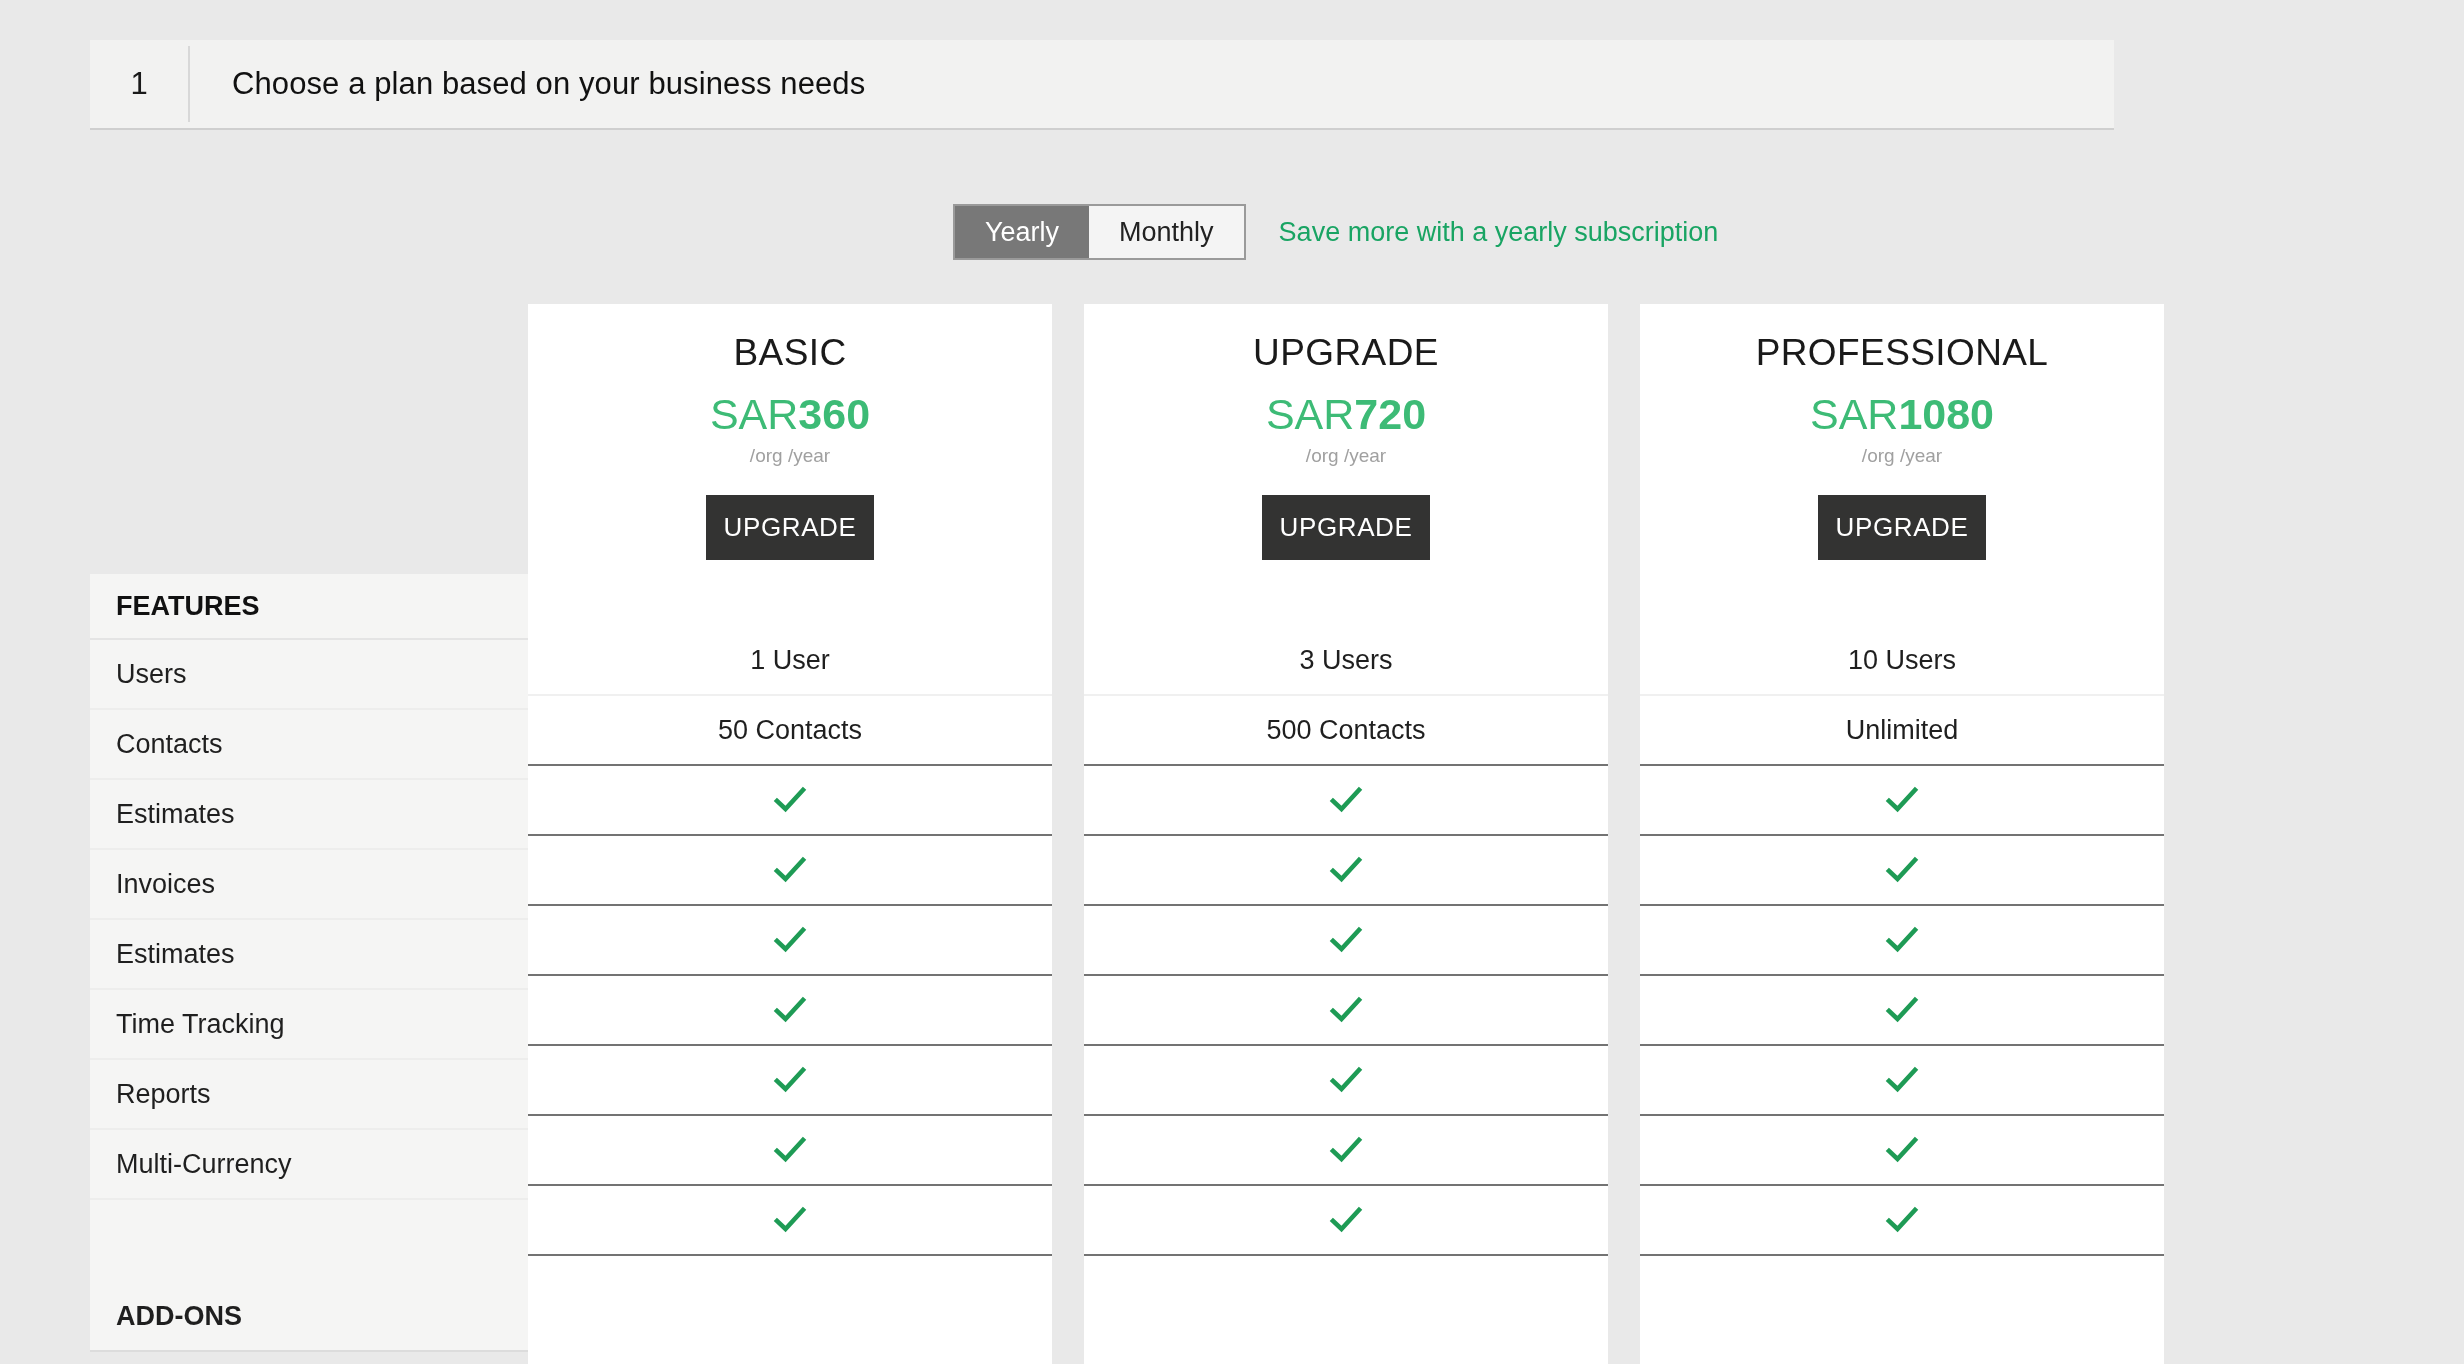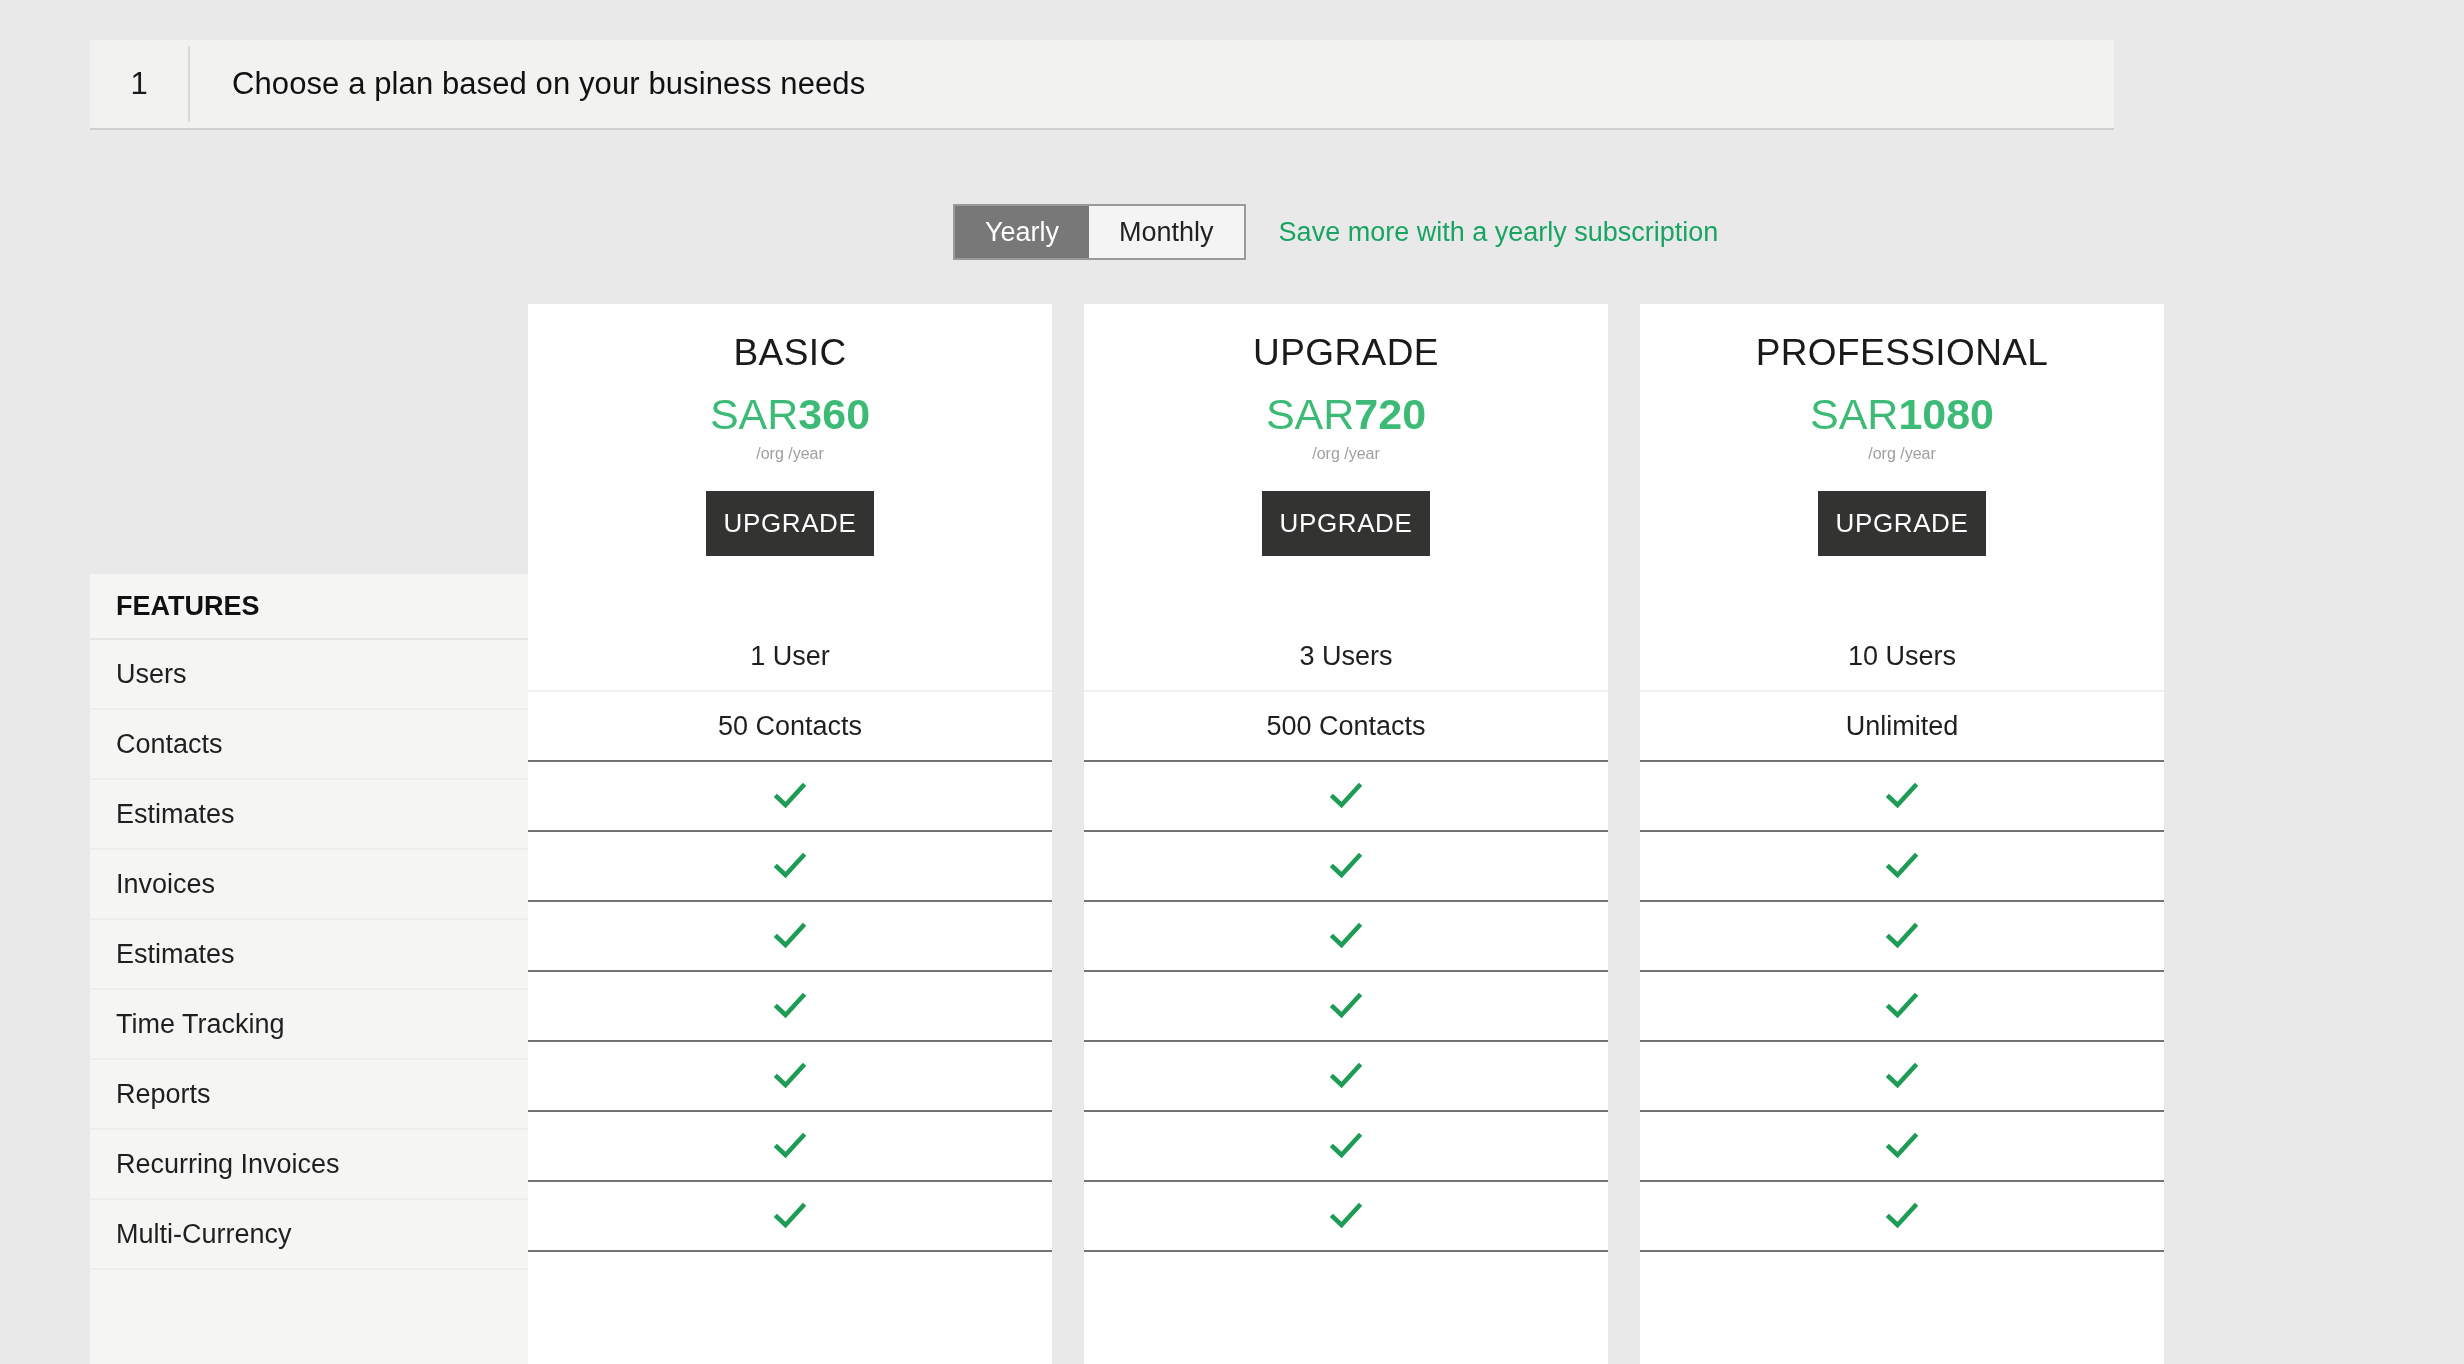--- a/index.html
+++ b/index.html
@@ -93,21 +93,21 @@
   .plan-name {
     font-size:37px; color:#1a1a1a; letter-spacing:.4px;
   }
   .plan-price {
     margin-top:19px;
     font-size:43px; color:#3dbb76; line-height:1;
   }
   .plan-price .amount { font-weight:bold; font-size:43px; }
   .plan-period {
     margin-top:9px;
-    font-size:16px; color:#a0a0a0;
+    font-size:19px; color:#a0a0a0;
   }
   .plan-cta-wrap { margin-top:28px; text-align:center; }
   .plan-cta {
     display:inline-block;
     background:#333332; color:#fff;
     border:none;
     font-size:26px; letter-spacing:.6px;
     padding:17px 18px;
     font-family:inherit;
     cursor:pointer;
@@ -145,21 +145,20 @@
 
   <div class="col-features">
     <div class="feat-head">FEATURES</div>
     <div class="feat-row">Users</div>
     <div class="feat-row">Contacts</div>
     <div class="feat-row">Estimates</div>
     <div class="feat-row">Invoices</div>
     <div class="feat-row">Estimates</div>
     <div class="feat-row">Time Tracking</div>
     <div class="feat-row">Reports</div>
-    <div class="feat-row">Recurring Invoices</div>
     <div class="feat-row">Multi-Currency</div>
     <div class="feat-spacer"></div>
     <div class="feat-row last" style="font-weight:bold;">ADD-ONS</div>
 
   </div>
 
   <div class="plan plan-1">
     <div class="plan-head">
       <div class="plan-name">BASIC</div>
       <div class="plan-price"><span>SAR</span><span class="amount">360</span></div>

